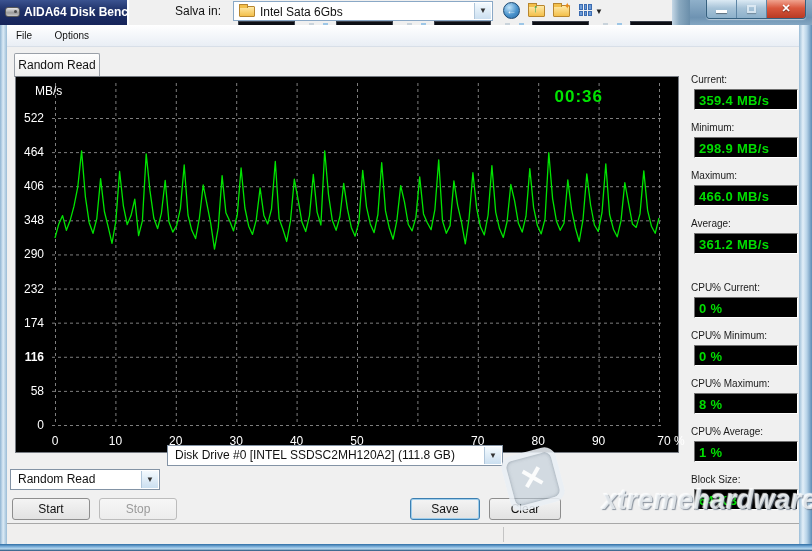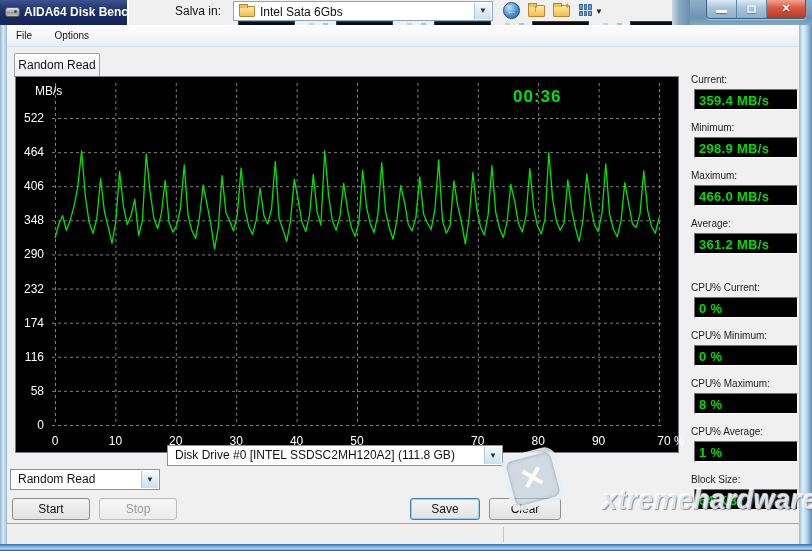--- a/index.html
+++ b/index.html
@@ -86,21 +86,21 @@
     background:linear-gradient(180deg,#fefefe,#ededed); border:1px solid #9aa0a8; border-bottom:none;
     border-radius:2px 2px 0 0; font-size:12px; text-align:center; line-height:23px; color:#111; }
 
   .chart-box { position:absolute; left:8px; top:51px; width:664px; height:377px;
     background:#000; border:1px solid #767b82; }
   .chart-inner { position:absolute; left:0; top:0; width:662px; height:375px; }
   .chart-inner svg { position:absolute; left:0; top:0; }
   .mbps-label { position:absolute; left:19px; top:7px; color:#fff; font-size:12px; }
   .ytick { position:absolute; left:2px; width:26px; text-align:right; color:#fff; font-size:12px; }
   .xtick { position:absolute; top:357px; width:50px; text-align:center; color:#fff; font-size:12px; }
-  .timer { position:absolute; left:497px; top:10px; width:90px; text-align:left;
+  .timer { position:absolute; left:497px; top:10px; width:90px; text-align:right;
     color:#00e400; font-size:17px; font-weight:bold; letter-spacing:1px; }
 
   .stat-label { position:absolute; left:684px; font-size:10px; color:#1b1b1b; }
   .stat-value { position:absolute; left:687px; width:104px; height:21px; background:#000;
     border:1px solid; border-color:#6f6f6f #ffffff #ffffff #6f6f6f;
     color:#00dd00; font-size:13px; font-weight:bold; padding:3px 0 0 4px; letter-spacing:.3px; }
 
   .combo { position:absolute; height:21px; background:#fff; border:1px solid #8393a5;
     font-size:12px; line-height:19px; padding-left:7px; color:#111; }
   .combo-arrow { position:absolute; right:1px; top:1px; width:17px; height:17px; text-align:center;
@@ -225,21 +225,21 @@
             <line x1="462.3" y1="6" x2="462.3" y2="348" stroke="#7e7e7e" stroke-width="1" stroke-dasharray="3,3"></line>
             <line x1="522.7" y1="6" x2="522.7" y2="348" stroke="#7e7e7e" stroke-width="1" stroke-dasharray="3,3"></line>
             <line x1="583.1" y1="6" x2="583.1" y2="348" stroke="#7e7e7e" stroke-width="1" stroke-dasharray="3,3"></line>
             <line x1="643.5" y1="6" x2="643.5" y2="348" stroke="#7e7e7e" stroke-width="1" stroke-dasharray="3,3"></line>
             <polyline points="39.0,161.0 42.8,146.9 46.6,138.6 50.4,153.3 54.2,143.3 58.0,129.2 61.8,109.8 65.6,73.9 69.4,119.8 73.2,145.7 77.0,156.3 80.8,141.6 84.6,101.6 88.4,134.5 92.2,149.8 96.0,166.3 99.8,144.5 103.6,94.5 107.4,129.2 111.2,147.5 115.0,138.6 118.8,122.2 122.6,158.6 126.4,143.9 130.2,76.9 134.0,113.9 137.8,141.0 141.6,151.6 145.4,136.3 149.2,103.3 153.0,145.1 156.8,155.1 160.6,148.6 164.4,131.6 168.2,88.0 172.0,138.0 175.8,153.3 179.6,161.6 183.4,141.0 187.2,108.0 190.9,126.9 194.7,146.3 198.5,172.2 202.3,150.4 206.1,98.6 209.9,135.7 213.7,143.9 217.5,153.9 221.3,137.5 225.1,91.0 228.9,131.0 232.7,149.2 236.5,157.4 240.3,142.7 244.1,111.0 247.9,138.6 251.7,146.9 255.5,132.2 259.3,84.5 263.1,141.6 266.9,152.2 270.7,164.5 274.5,143.9 278.3,102.2 282.1,122.7 285.9,145.1 289.7,154.5 293.5,138.6 297.3,97.5 301.1,135.1 304.9,148.0 308.7,73.9 312.5,117.5 316.3,143.3 320.1,153.3 323.9,139.8 327.7,106.3 331.5,132.2 335.3,150.4 339.1,159.2 342.9,145.1 346.7,93.3 350.5,129.8 354.3,146.9 358.1,155.7 361.9,137.5 365.7,85.7 369.5,133.9 373.3,151.0 377.1,162.2 380.9,143.3 384.7,108.6 388.5,125.1 392.3,147.5 396.1,153.9 399.9,140.4 403.7,99.8 407.5,136.9 411.3,145.7 415.1,152.7 418.9,132.7 422.7,82.8 426.5,143.9 430.3,156.3 434.1,148.6 437.9,103.9 441.7,128.6 445.5,145.1 449.3,166.9 453.1,141.0 456.9,95.7 460.7,131.6 464.5,149.8 468.3,158.0 472.1,138.0 475.9,88.6 479.7,135.1 483.5,151.6 487.3,160.4 491.1,144.5 494.8,107.5 498.6,123.9 502.4,146.3 506.2,155.1 510.0,139.2 513.8,91.6 517.6,130.4 521.4,148.6 525.2,156.9 529.0,142.2 532.8,75.7 536.6,121.6 540.4,143.9 544.2,153.3 548.0,146.3 551.8,102.8 555.6,132.7 559.4,151.0 563.2,164.5 567.0,142.7 570.8,96.9 574.6,128.0 578.4,148.0 582.2,154.5 586.0,135.7 589.8,86.9 593.6,137.5 597.4,152.2 601.2,159.8 605.0,143.9 608.8,105.7 612.6,126.3 616.4,146.9 620.2,150.4 624.0,136.9 627.8,93.9 631.6,133.3 635.4,149.2 639.2,156.3 643.0,141.0" fill="none" stroke="#00e400" stroke-width="1.3" stroke-linejoin="round"></polyline>
           </svg>
         <div class="mbps-label">MB/s</div>
         <div class="timer">00:36</div>
       <div class="ytick" style="top: 341px;">0</div>
           <div class="ytick" style="top: 306.889px;">58</div>
-          <div class="ytick" style="top: 272.778px;">116</div>
+          <div class="ytick" style="top: 272.778px; font-weight: bold;">116</div>
           <div class="ytick" style="top: 238.667px;">174</div>
           <div class="ytick" style="top: 204.556px;">232</div>
           <div class="ytick" style="top: 170.444px;">290</div>
           <div class="ytick" style="top: 136.333px;">348</div>
           <div class="ytick" style="top: 102.222px;">406</div>
           <div class="ytick" style="top: 68.1111px;">464</div>
           <div class="ytick" style="top: 34px;">522</div>
           <div class="xtick" style="left: 14px;">0</div>
           <div class="xtick" style="left: 74.4px;">10</div>
           <div class="xtick" style="left: 134.8px;">20</div>

